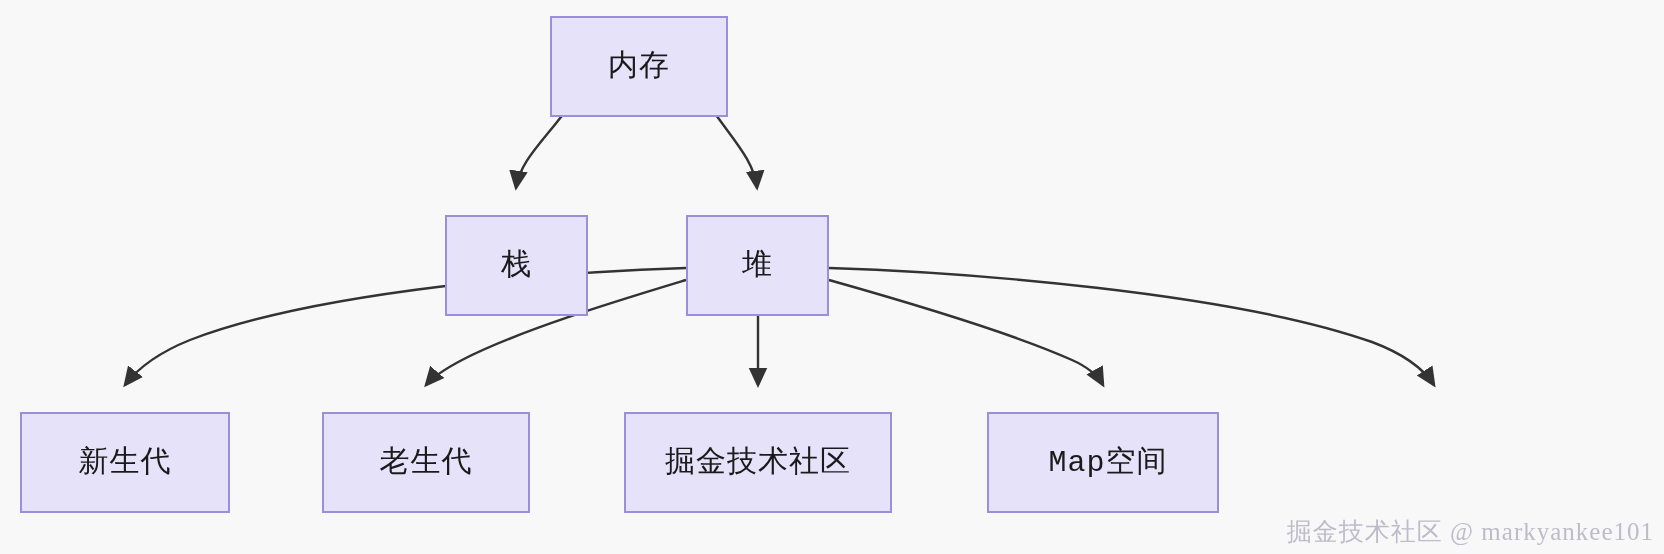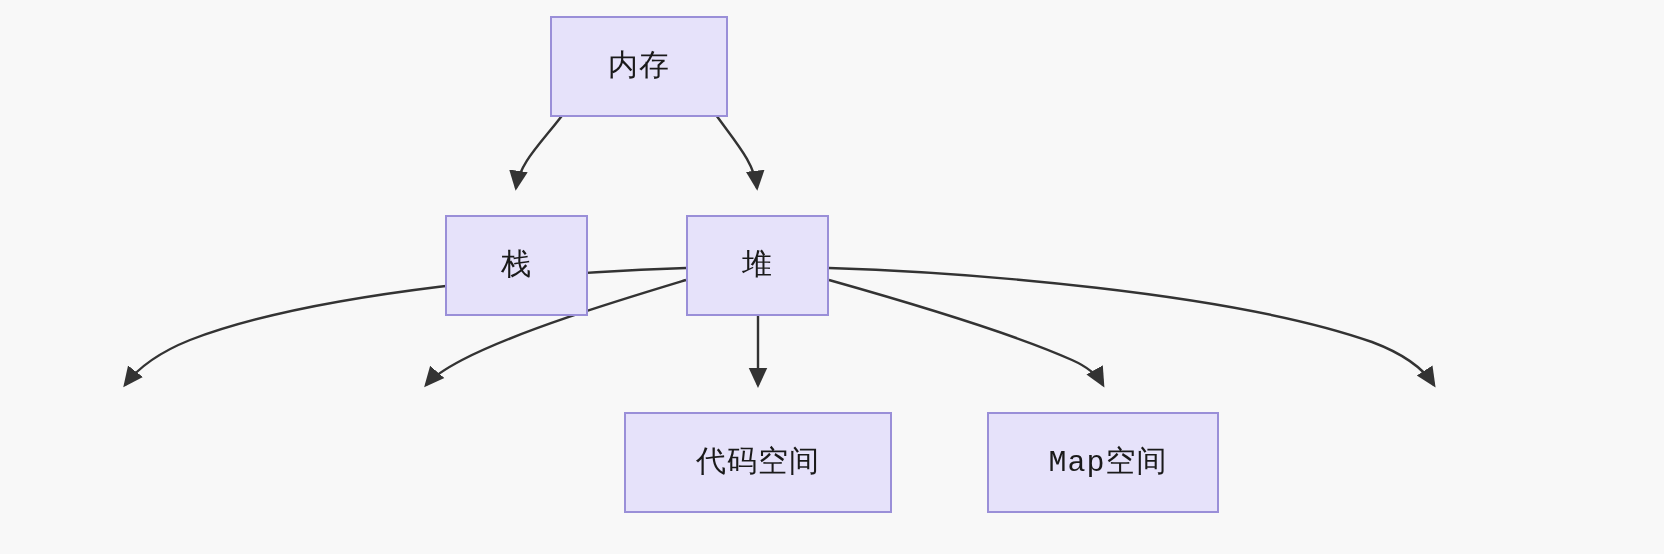--- a/index.html
+++ b/index.html
@@ -117,27 +117,34 @@
     </div>
 
     <div class="node" id="node-stack">
       <span class="node-label">栈</span>
     </div>
 
     <div class="node" id="node-heap">
       <span class="node-label">堆</span>
     </div>
 
+    <div class="node" id="node-young">
+      <span class="node-label">新生代</span>
+    </div>
 
+    <div class="node" id="node-old">
+      <span class="node-label">老生代</span>
+    </div>
 
     <div class="node" id="node-largeobject">
-      <span class="node-label">代码空间</span>
+      <span class="node-label">掘金技术社区</span>
     </div>
 
     <div class="node" id="node-mapspace">
       <span class="node-label">Map空间</span>
     </div>
 
 
   </div>
 
+  <div id="watermark">掘金技术社区 @ markyankee101</div>
 
 </div>
 
 </body></html>

